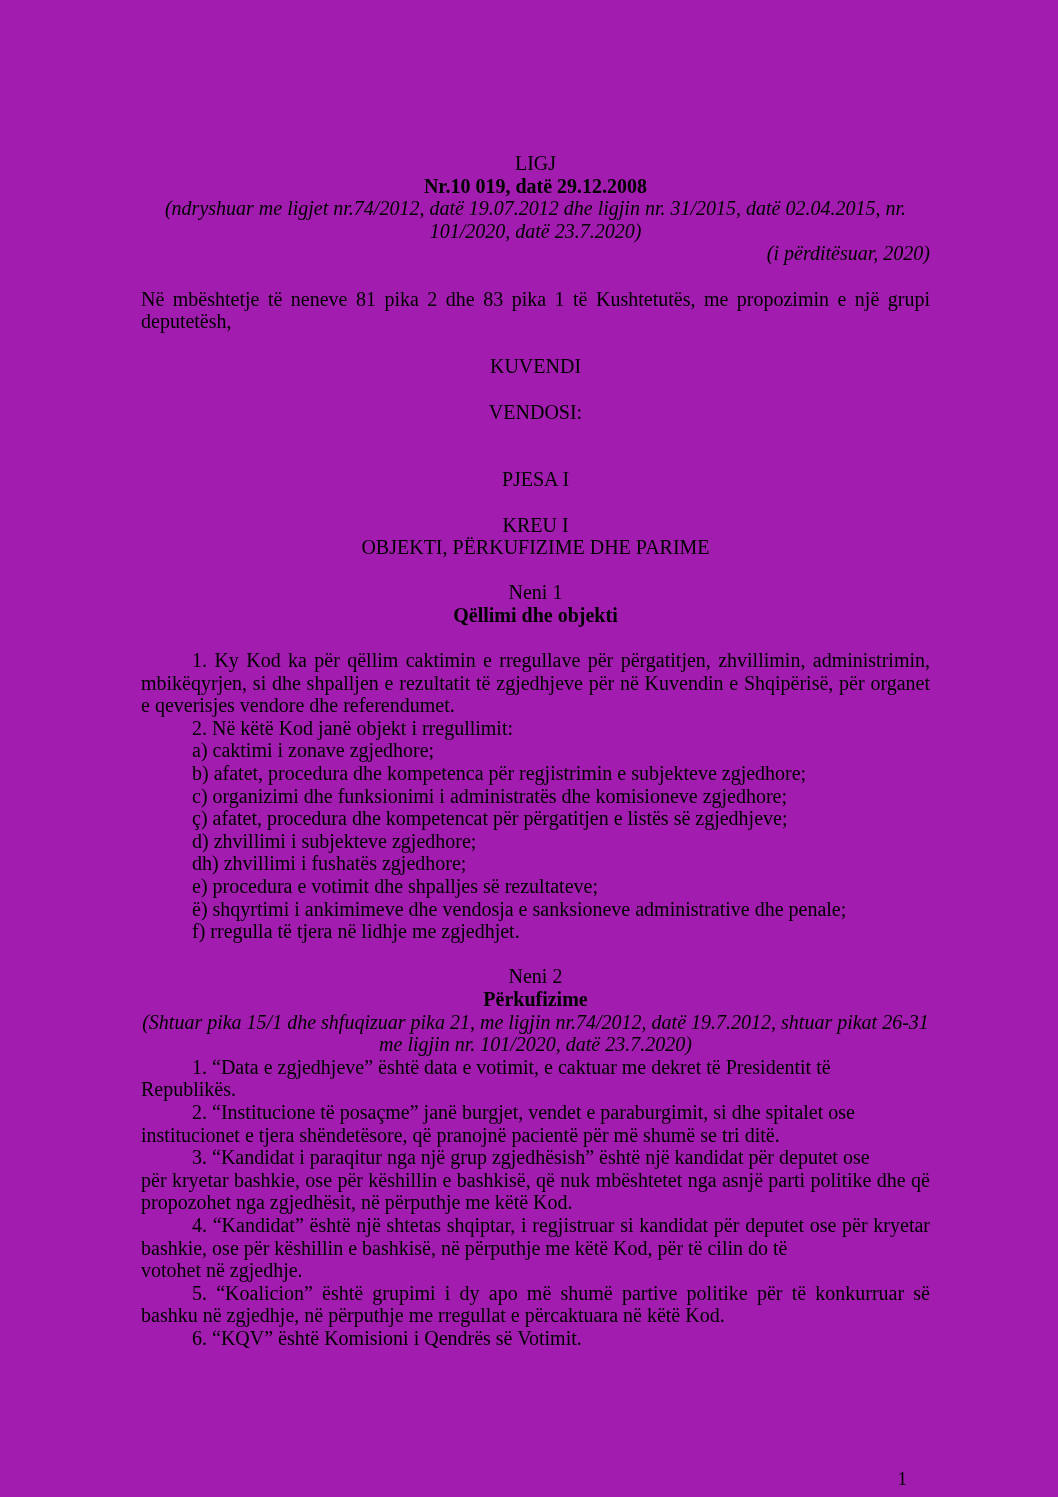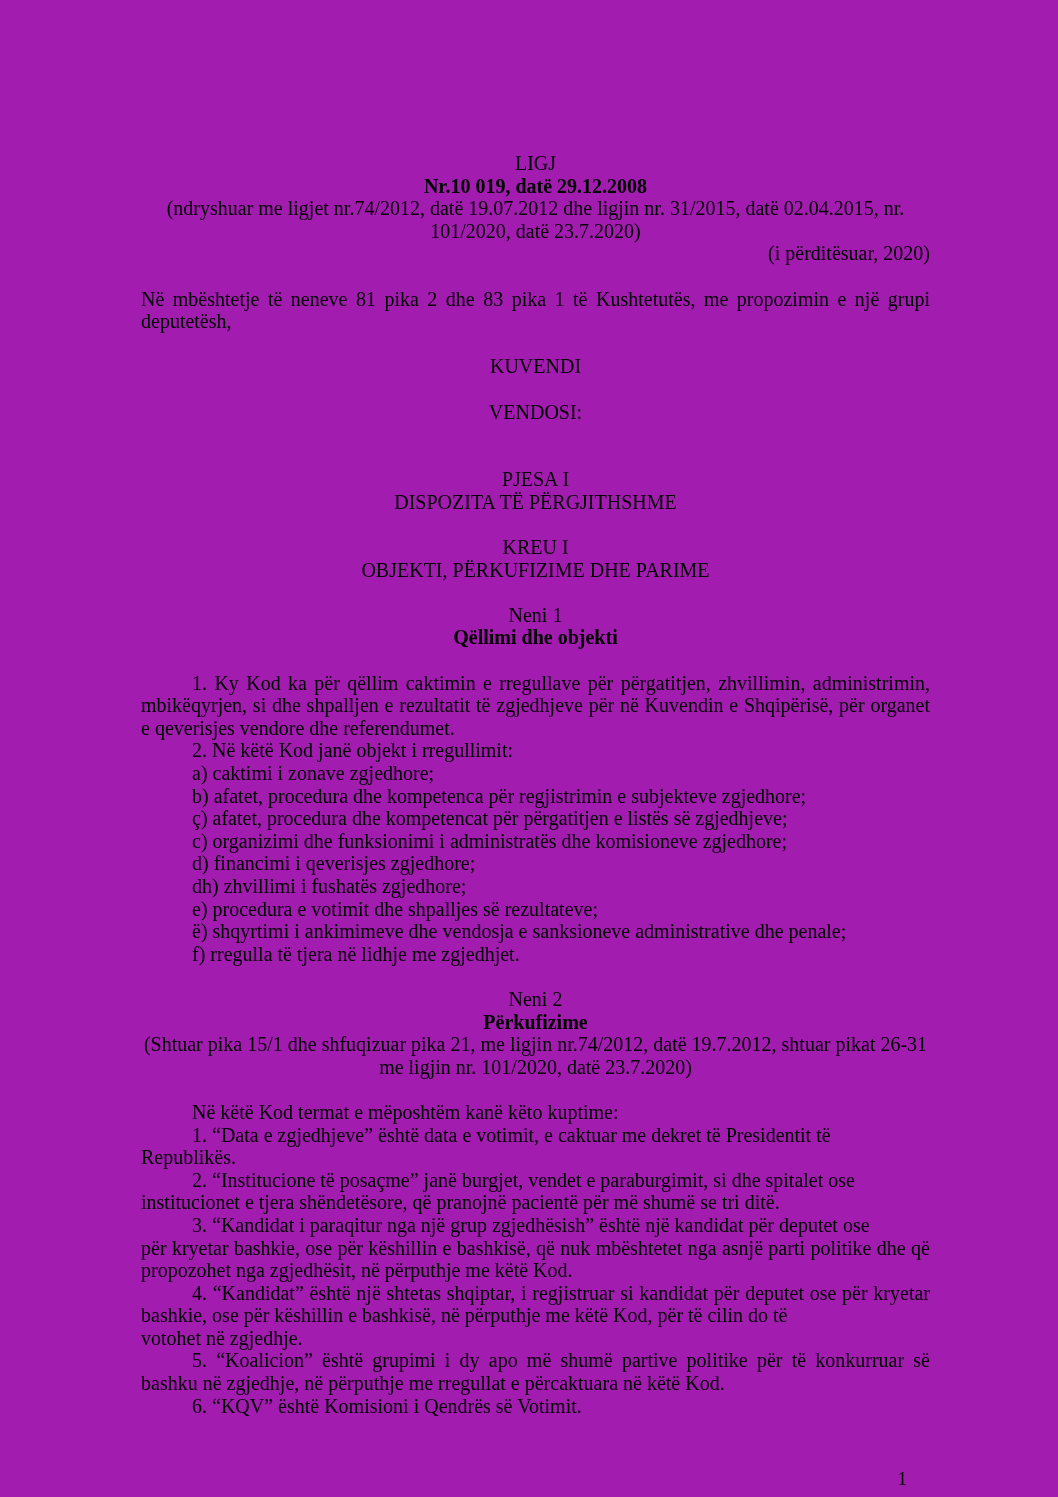--- a/index.html
+++ b/index.html
@@ -17,21 +17,21 @@
     font-size: 20px;
     line-height: 22.6px;
     box-sizing: border-box;
     padding: 152px 128px 0 141px;
     overflow: hidden;
   }
   p { margin: 0; }
   .center  { text-align: center; }
   .right   { text-align: right; }
   .bold    { font-weight: bold; }
-  .italic  { }
+  .italic  { font-style: italic; }
   .justify { text-align: justify; }
   .indent  { text-indent: 51px; }
   .preline { white-space: pre-line; }
   .gap1 { margin-top: 22.6px; }
   .gap2 { margin-top: 45.2px; }
   .page-number {
     position: absolute;
     right: 151px;
     bottom: 9px;
     font-size: 19px;
@@ -52,49 +52,47 @@
 
   <p class="justify gap1">Në mbështetje të neneve 81 pika 2 dhe 83 pika 1 të Kushtetutës, me propozimin e një grupi deputetësh,</p>
 
   <section>
     <p class="center gap1">KUVENDI</p>
     <p class="center gap1">VENDOSI:</p>
   </section>
 
   <section>
     <p class="center gap2">PJESA I</p>
-    <p class="center">DISPOZITA TË PËRGJITHSHME</p>
   </section>
 
   <section>
     <p class="center gap1">KREU I</p>
     <p class="center">OBJEKTI, PËRKUFIZIME DHE PARIME</p>
   </section>
 
   <article>
     <p class="center gap1">Neni 1</p>
     <p class="center bold">Qëllimi dhe objekti</p>
     <p class="justify indent gap1">1. Ky Kod ka për qëllim caktimin e rregullave për përgatitjen, zhvillimin, administrimin, mbikëqyrjen, si dhe shpalljen e rezultatit të zgjedhjeve për në Kuvendin e Shqipërisë, për organet e qeverisjes vendore dhe referendumet.</p>
     <p class="indent">2. Në këtë Kod janë objekt i rregullimit:</p>
     <p class="indent">a) caktimi i zonave zgjedhore;</p>
     <p class="indent">b) afatet, procedura dhe kompetenca për regjistrimin e subjekteve zgjedhore;</p>
+    <p class="indent">c) organizimi dhe funksionimi i administratës dhe komisioneve zgjedhore;</p>
     <p class="indent">ç) afatet, procedura dhe kompetencat për përgatitjen e listës së zgjedhjeve;</p>
-    <p class="indent">c) organizimi dhe funksionimi i administratës dhe komisioneve zgjedhore;</p>
-    <p class="indent">d) financimi i qeverisjes zgjedhore;</p>
+    <p class="indent">d) zhvillimi i subjekteve zgjedhore;</p>
     <p class="indent">dh) zhvillimi i fushatës zgjedhore;</p>
     <p class="indent">e) procedura e votimit dhe shpalljes së rezultateve;</p>
     <p class="indent">ë) shqyrtimi i ankimimeve dhe vendosja e sanksioneve administrative dhe penale;</p>
     <p class="indent">f) rregulla të tjera në lidhje me zgjedhjet.</p>
   </article>
 
   <article>
     <p class="center gap1">Neni 2</p>
     <p class="center bold">Përkufizime</p>
     <p class="center italic">(Shtuar pika 15/1 dhe shfuqizuar pika 21, me ligjin nr.74/2012, datë 19.7.2012, shtuar pikat 26-31 me ligjin nr. 101/2020, datë 23.7.2020)</p>
-    <p class="indent gap1">Në këtë Kod termat e mëposhtëm kanë këto kuptime:</p>
     <p class="indent preline">1. “Data e zgjedhjeve” është data e votimit, e caktuar me dekret të Presidentit të
 Republikës.</p>
     <p class="indent preline">2. “Institucione të posaçme” janë burgjet, vendet e paraburgimit, si dhe spitalet ose
 institucionet e tjera shëndetësore, që pranojnë pacientë për më shumë se tri ditë.</p>
     <p class="justify indent preline">3. “Kandidat i paraqitur nga një grup zgjedhësish” është një kandidat për deputet ose
 për kryetar bashkie, ose për këshillin e bashkisë, që nuk mbështetet nga asnjë parti politike dhe që propozohet nga zgjedhësit, në përputhje me këtë Kod.</p>
     <p class="justify indent preline">4. “Kandidat” është një shtetas shqiptar, i regjistruar si kandidat për deputet ose për kryetar bashkie, ose për këshillin e bashkisë, në përputhje me këtë Kod, për të cilin do të
 votohet në zgjedhje.</p>
     <p class="justify indent">5. “Koalicion” është grupimi i dy apo më shumë partive politike për të konkurruar së bashku në zgjedhje, në përputhje me rregullat e përcaktuara në këtë Kod.</p>
     <p class="indent">6. “KQV” është Komisioni i Qendrës së Votimit.</p>

